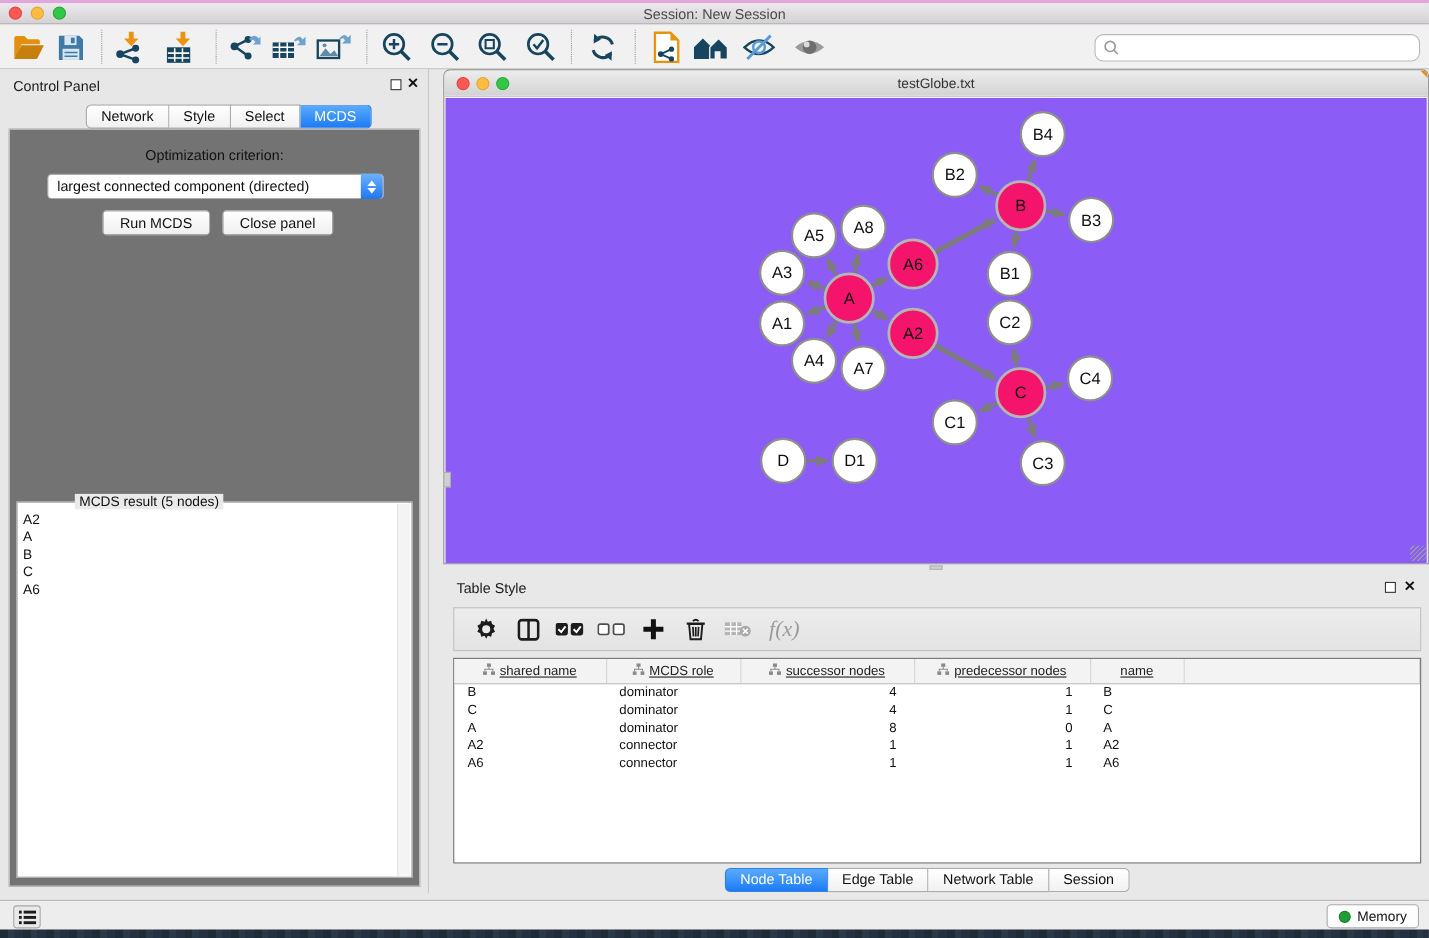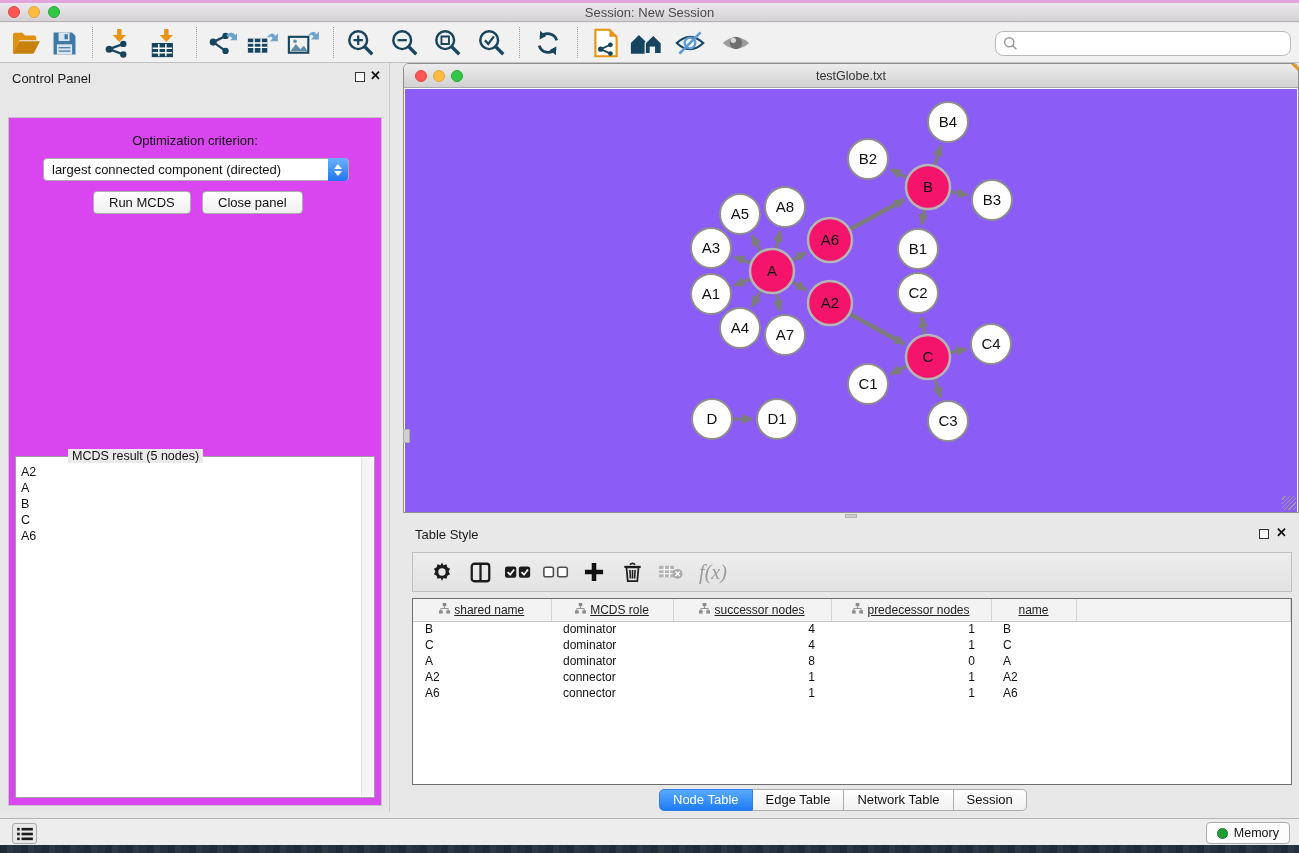--- a/index.html
+++ b/index.html
@@ -33,21 +33,21 @@
   #cp-float { right:24px; } #cp-close { right:8px; }
 
   .tab-row { position:absolute; display:flex; }
   #cp-tabs { left:78px; top:32px; }
   .tab { height:22px; line-height:20px; padding:0 13px; font-size:13px; color:#111;
     background:linear-gradient(#FFFFFF,#F1F1F1); border:1px solid #ACACAC; border-left:none; cursor:default; }
   .tab:first-child { border-left:1px solid #ACACAC; border-radius:5px 0 0 5px; }
   .tab:last-child { border-radius:0 5px 5px 0; }
   .tab.selected { background:linear-gradient(#5AABFD,#1D7BF4); color:#FFF; border-color:#2F80E8; }
 
-  #cp-inner { position:absolute; left:8px; top:54px; width:374px; height:689px; background:#d946ef; border:1px solid #C5C5C5; }
+  #cp-inner { position:absolute; left:8px; top:54px; width:374px; height:689px; background:#737373; border:1px solid #C5C5C5; }
   #criterion-label { position:absolute; left:0; top:15px; width:100%; text-align:center; font-size:13px; color:#111; }
   #criterion-select { position:absolute; left:34px; top:40px; width:306px; height:23px; background:#FFF;
     border:1px solid #ABABAB; border-radius:4px; font-size:13px; color:#111; line-height:21px; padding-left:8px; cursor:default; }
   #criterion-stepper { position:absolute; right:0; top:-1px; width:20px; height:23px; border-radius:0 4px 4px 0;
     background:linear-gradient(#6AB2FE,#2176F1); display:flex; flex-direction:column; align-items:center; justify-content:center; gap:2px; }
   .chev-up { width:0; height:0; border-left:4px solid transparent; border-right:4px solid transparent; border-bottom:5px solid #FFF; }
   .chev-down { width:0; height:0; border-left:4px solid transparent; border-right:4px solid transparent; border-top:5px solid #FFF; }
   .cp-btn { position:absolute; top:73px; height:23px; padding:0 15px; font-size:13px; color:#111; line-height:21px;
     background:linear-gradient(#FFFFFF,#EFEFEF); border:1px solid #ADADAD; border-radius:4px; cursor:default; }
   #run-btn { left:84px; } #close-btn { left:193px; }
@@ -255,20 +255,26 @@
         <line x1="11.5" y1="11.5" x2="16" y2="16" stroke="#9A9A9A" stroke-width="1.8"></line>
       </svg>
     <input type="text" placeholder="" style="">
   </div>
 </div>
 
 <div id="control-panel" class="abs">
   <div id="cp-header">Control Panel</div>
   <span class="panel-float" id="cp-float"></span>
   <span class="panel-close" id="cp-close">✕</span>
+  <div class="tab-row" id="cp-tabs">
+      <div class="tab">Network</div>
+      <div class="tab">Style</div>
+      <div class="tab">Select</div>
+      <div class="tab selected">MCDS</div>
+    </div>
   <div id="cp-inner">
     <div id="criterion-label">Optimization criterion:</div>
     <div id="criterion-select">
       <span>largest connected component (directed)</span>
       <span id="criterion-stepper">
           <span class="chev-up"></span>
           <span class="chev-down"></span>
         </span>
     </div>
     <div class="cp-btn" id="run-btn">Run MCDS</div>

